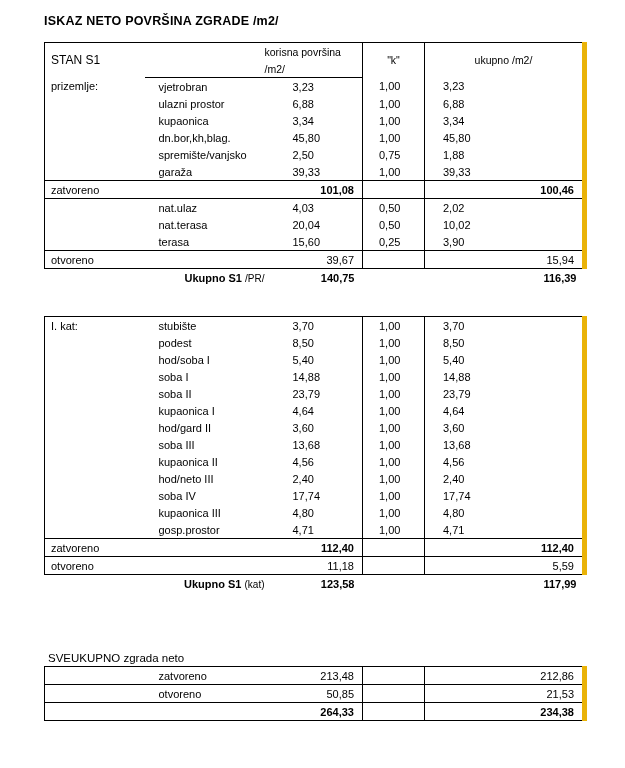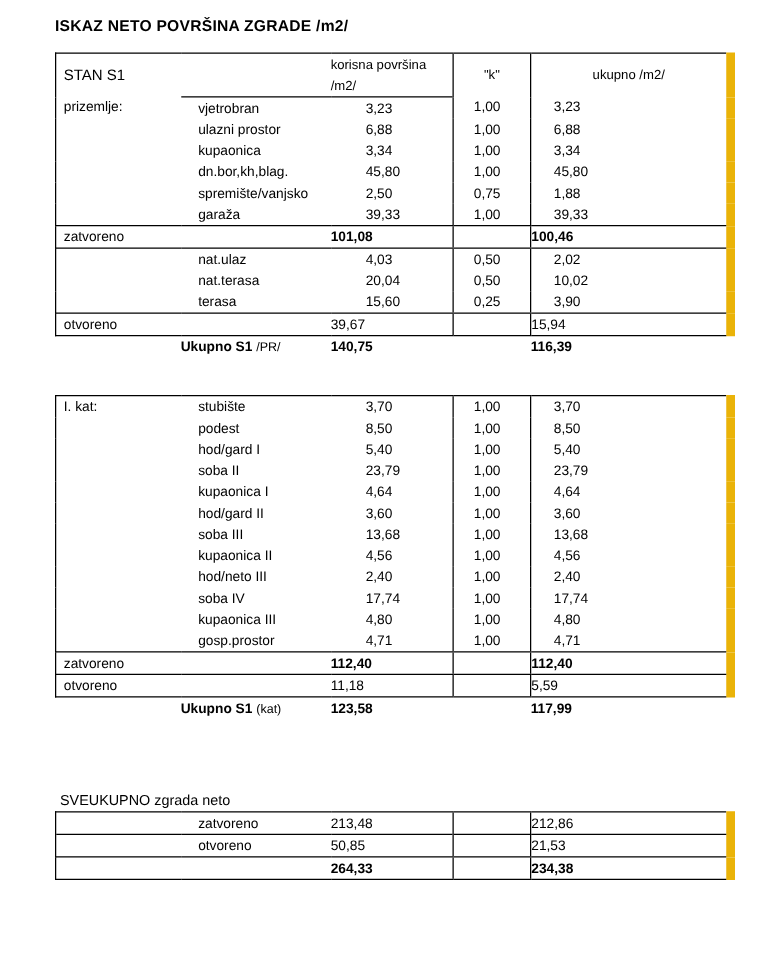--- a/index.html
+++ b/index.html
@@ -42,28 +42,28 @@
   }
   
   col.c-label  { width: 100px; }
   col.c-item   { width: 120px; }
   col.c-area   { width: 98px; }
   col.c-k      { width: 62px; }
   col.c-total  { width: 160px; }
 
   .bdr-all { border: 1px solid #000; }
   .bl { border-left: 1px solid #000; }
-  .br { border-right: 7px solid #eab308; }
+  .br { border-right: 5px solid #eab308; }
   .bt { border-top: 1px solid #000; }
   .bb { border-bottom: 1px solid #000; }
 
   .pad-l { padding-left: 6px !important; }
   .pad-l2 { padding-left: 14px !important; }
   .pad-r { padding-right: 8px !important; }
-  .right { text-align: left; }
+  .right { text-align: right; }
   .center { text-align: center; }
   .bold { font-weight: bold; }
   .small { font-size: 10px; }
   .hdr-cell { font-size: 10.5px; }
   .num { padding-left: 28px !important; }
   .knum { padding-left: 16px !important; margin-left: 32px; }
   .tnum { padding-left: 18px !important; }
   .spacer-md { height: 30px; }
   .spacer-lg { height: 48px; }
 
@@ -218,24 +218,31 @@
       </tr>
       <tr>
         <td class="bl"></td>
         <td class="pad-l2">podest</td>
         <td class="num">8,50</td>
         <td class="bl knum">1,00</td>
         <td class="bl br tnum">8,50</td>
       </tr>
       <tr>
         <td class="bl"></td>
-        <td class="pad-l2">hod/gard I</td>
+        <td class="pad-l2">hod/soba I</td>
         <td class="num">5,40</td>
         <td class="bl knum">1,00</td>
         <td class="bl br tnum">5,40</td>
+      </tr>
+      <tr>
+        <td class="bl"></td>
+        <td class="pad-l2">soba I</td>
+        <td class="num">14,88</td>
+        <td class="bl knum">1,00</td>
+        <td class="bl br tnum">14,88</td>
       </tr>
       <tr>
         <td class="bl"></td>
         <td class="pad-l2">soba II</td>
         <td class="num">23,79</td>
         <td class="bl knum">1,00</td>
         <td class="bl br tnum">23,79</td>
       </tr>
       <tr>
         <td class="bl"></td>

